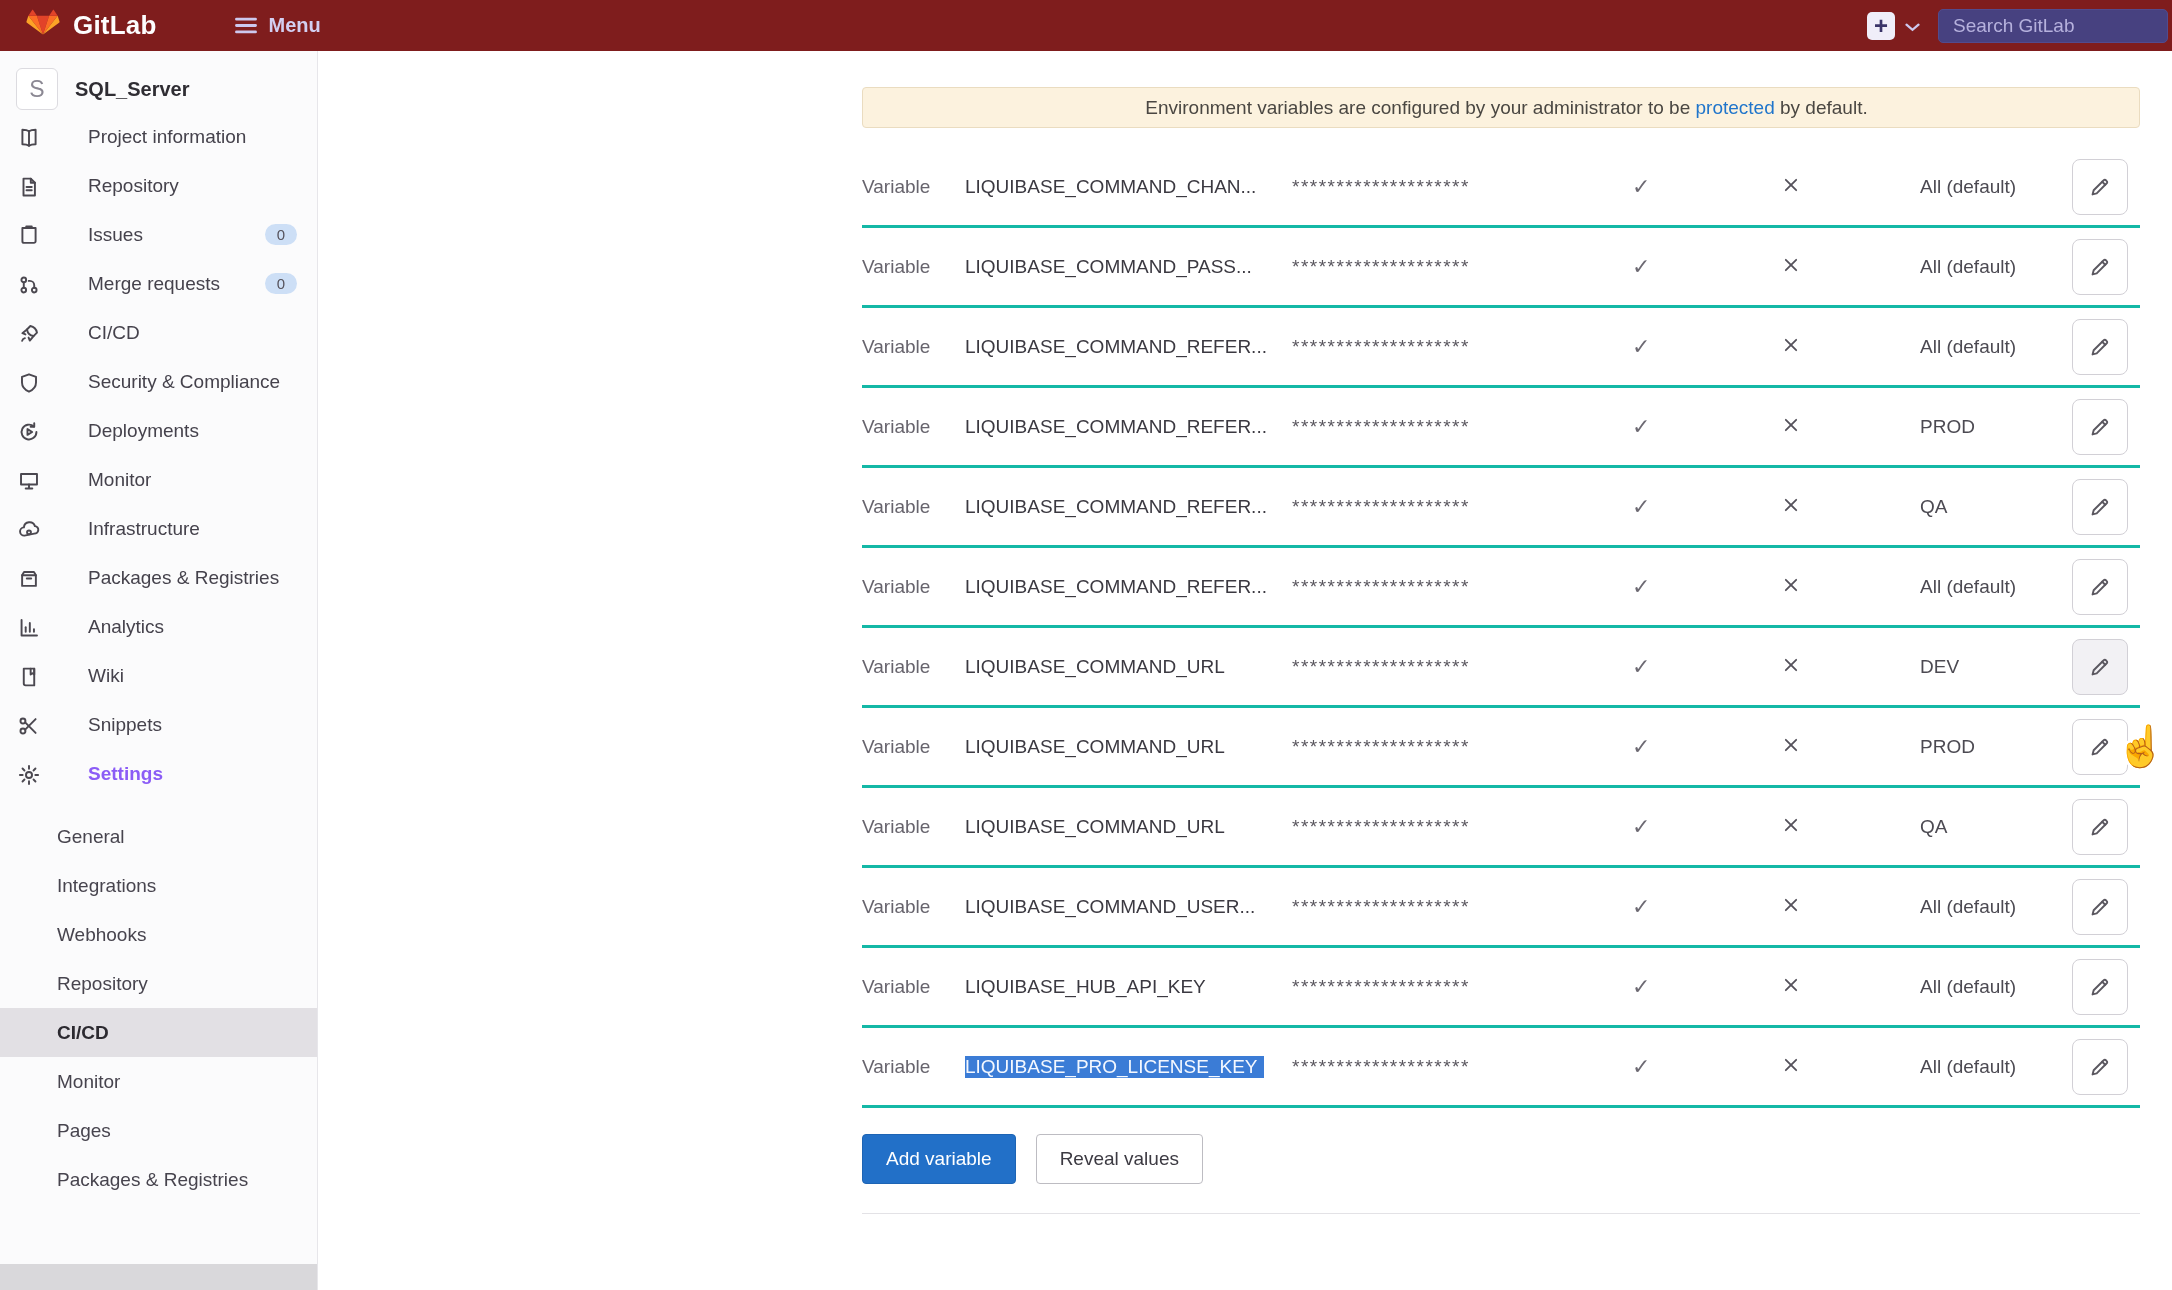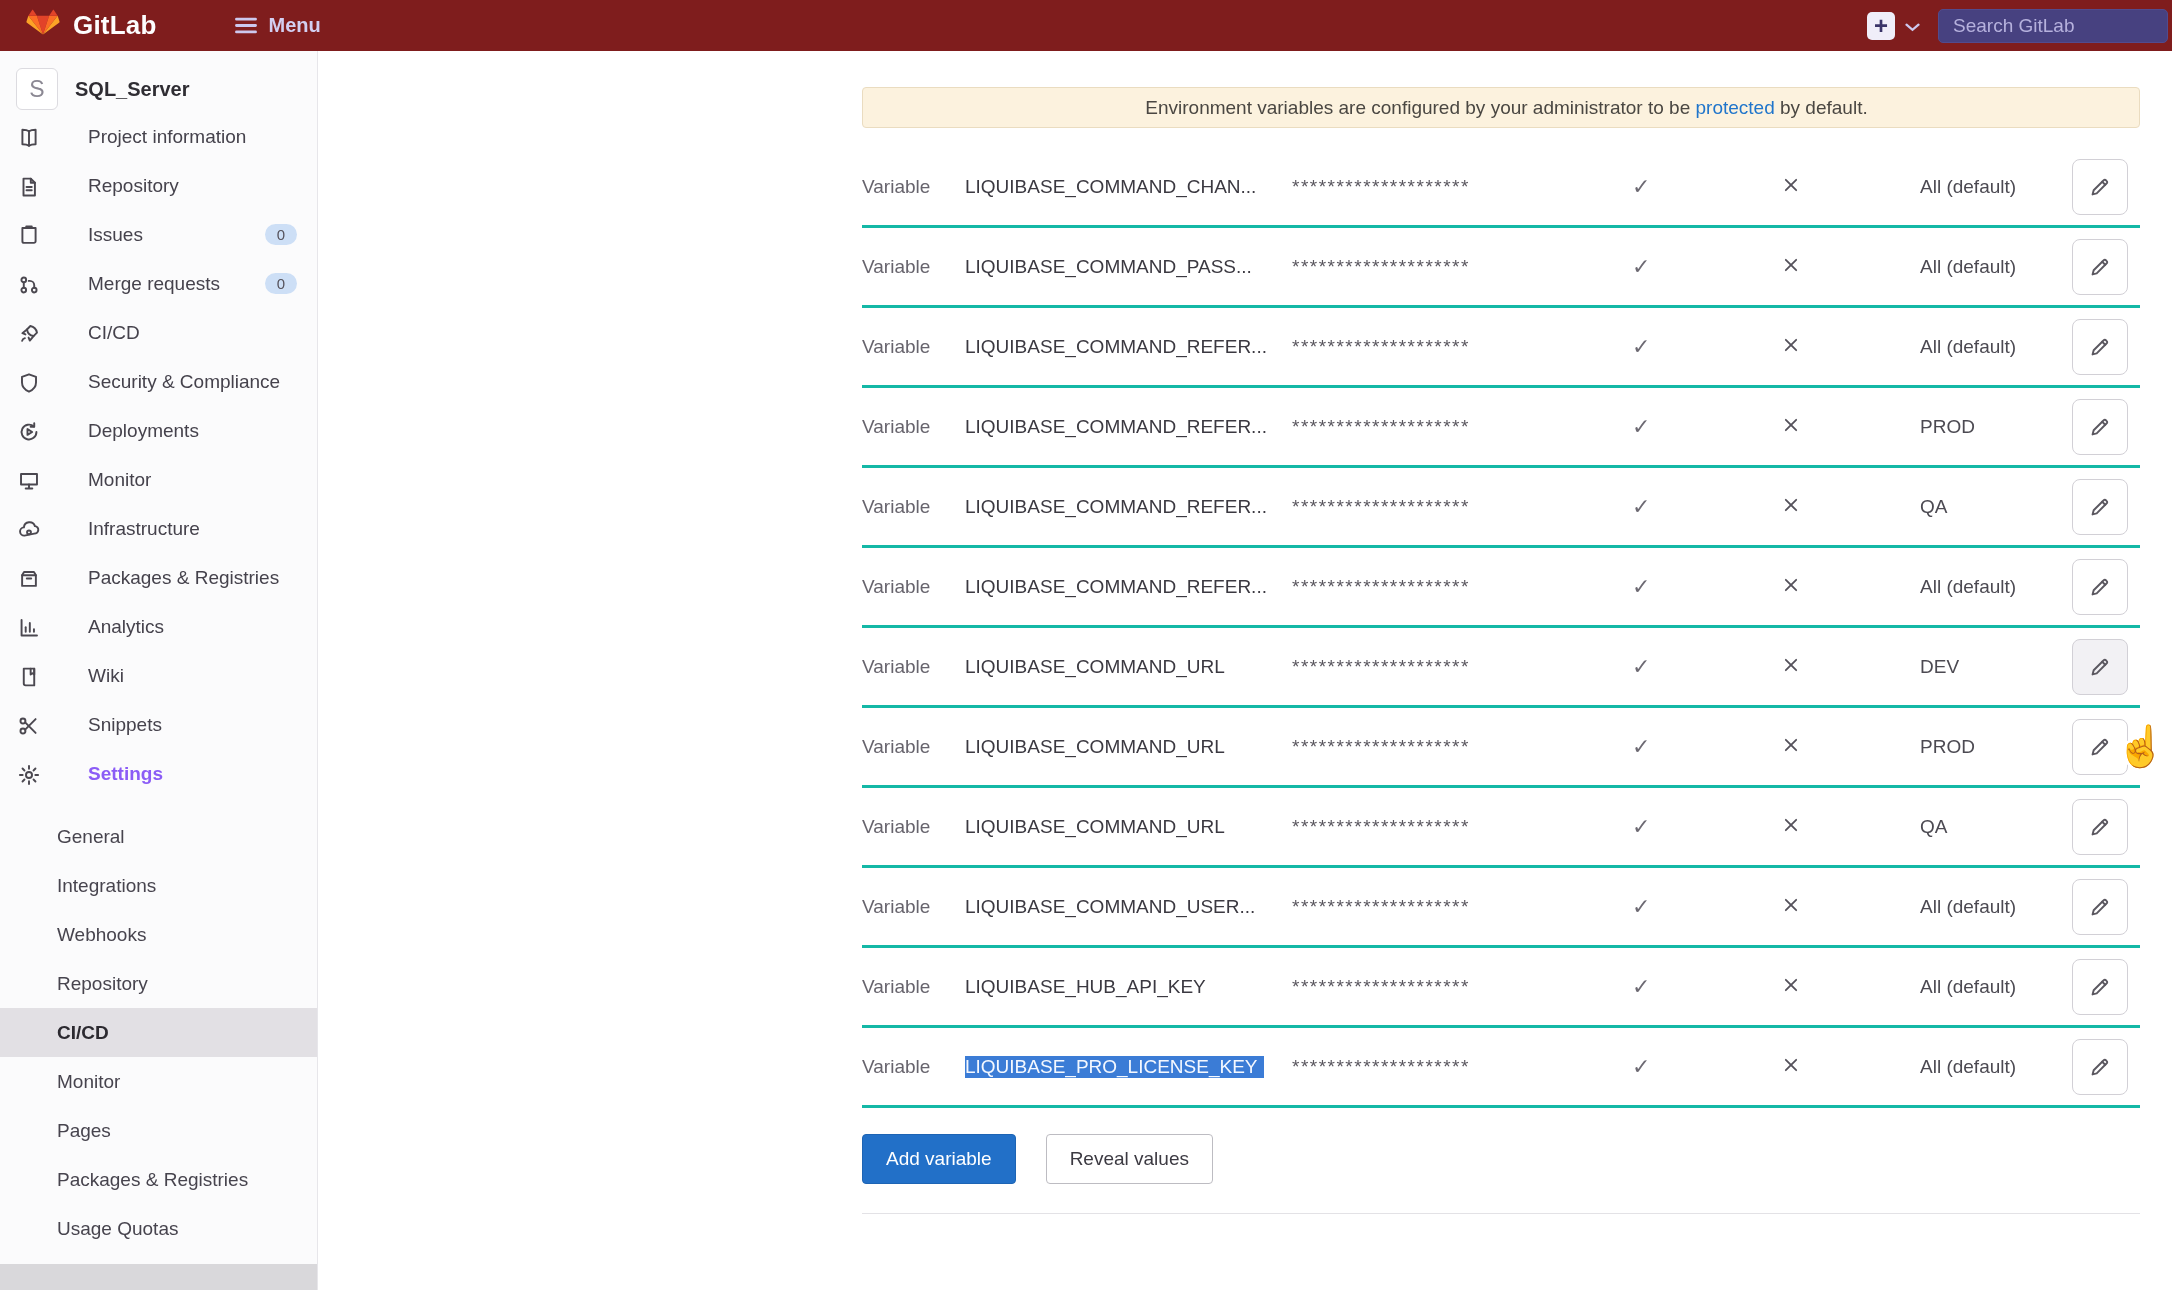--- a/index.html
+++ b/index.html
@@ -68,21 +68,21 @@
   .cell-key .sel { background:#3b7cd6; color:#f4f8ff; padding:3px 6px; margin-left:-6px; }
   .cell-value { color:#5a575f; font-size:19px; letter-spacing:1.5px; white-space:nowrap; }
   .cell-prot { padding-left:17px; color:#6d6a73; font-size:22px; }
   .cell-mask { padding-left:17px; color:#55525b; }
   .cell-env { padding-left:8px; color:#4c4a52; font-size:19px; }
   .cell-edit { display:flex; justify-content:flex-start; }
   .edit-btn { width:56px; height:56px; background:#fff; border:1px solid #d2d0d6; border-radius:8px;
               display:flex; align-items:center; justify-content:center; color:#5b5860; cursor:pointer; }
   .edit-btn.hovered { background:#f2f1f4; }
 
-  .actions { margin-top:26px; display:flex; gap:30px; }
+  .actions { margin-top:26px; display:flex; gap:20px; }
   .btn { height:50px; font-size:19px; border-radius:4px; padding:0 23px; cursor:pointer;
          font-family:"Liberation Sans",sans-serif; }
   .btn-primary { background:#2270c8; border:1px solid #1d64b4; color:#fff; }
   .btn-secondary { background:#fff; border:1px solid #bdbcc2; color:#3c3a42; }
 
   .bottom-divider { margin-top:29px; border-top:1px solid #e3e2e6; height:1px; }
 
   .hand-cursor { position:absolute; left:1797px; top:672px; font-size:40px; color:#3a383f;
                  text-shadow:-2px -2px 0 #fff, 2px -2px 0 #fff, -2px 2px 0 #fff, 2px 2px 0 #fff;
                  z-index:20; pointer-events:none; }
@@ -278,21 +278,20 @@
     </ul>
   <ul class="nav-list" id="sub-list">
       <li class="sub-item">General</li>
       <li class="sub-item">Integrations</li>
       <li class="sub-item">Webhooks</li>
       <li class="sub-item">Repository</li>
       <li class="sub-item active">CI/CD</li>
       <li class="sub-item">Monitor</li>
       <li class="sub-item">Pages</li>
       <li class="sub-item">Packages &amp; Registries</li>
-      <li class="sub-item">Usage Quotas</li>
     </ul>
   <div class="sidebar-footer"></div>
 </div>
 
 <div class="main">
   <div class="content">
 
     <div class="banner">
       <span><span>Environment variables are configured by your administrator to be </span><a>protected</a><span> by default.</span></span>
     </div>

